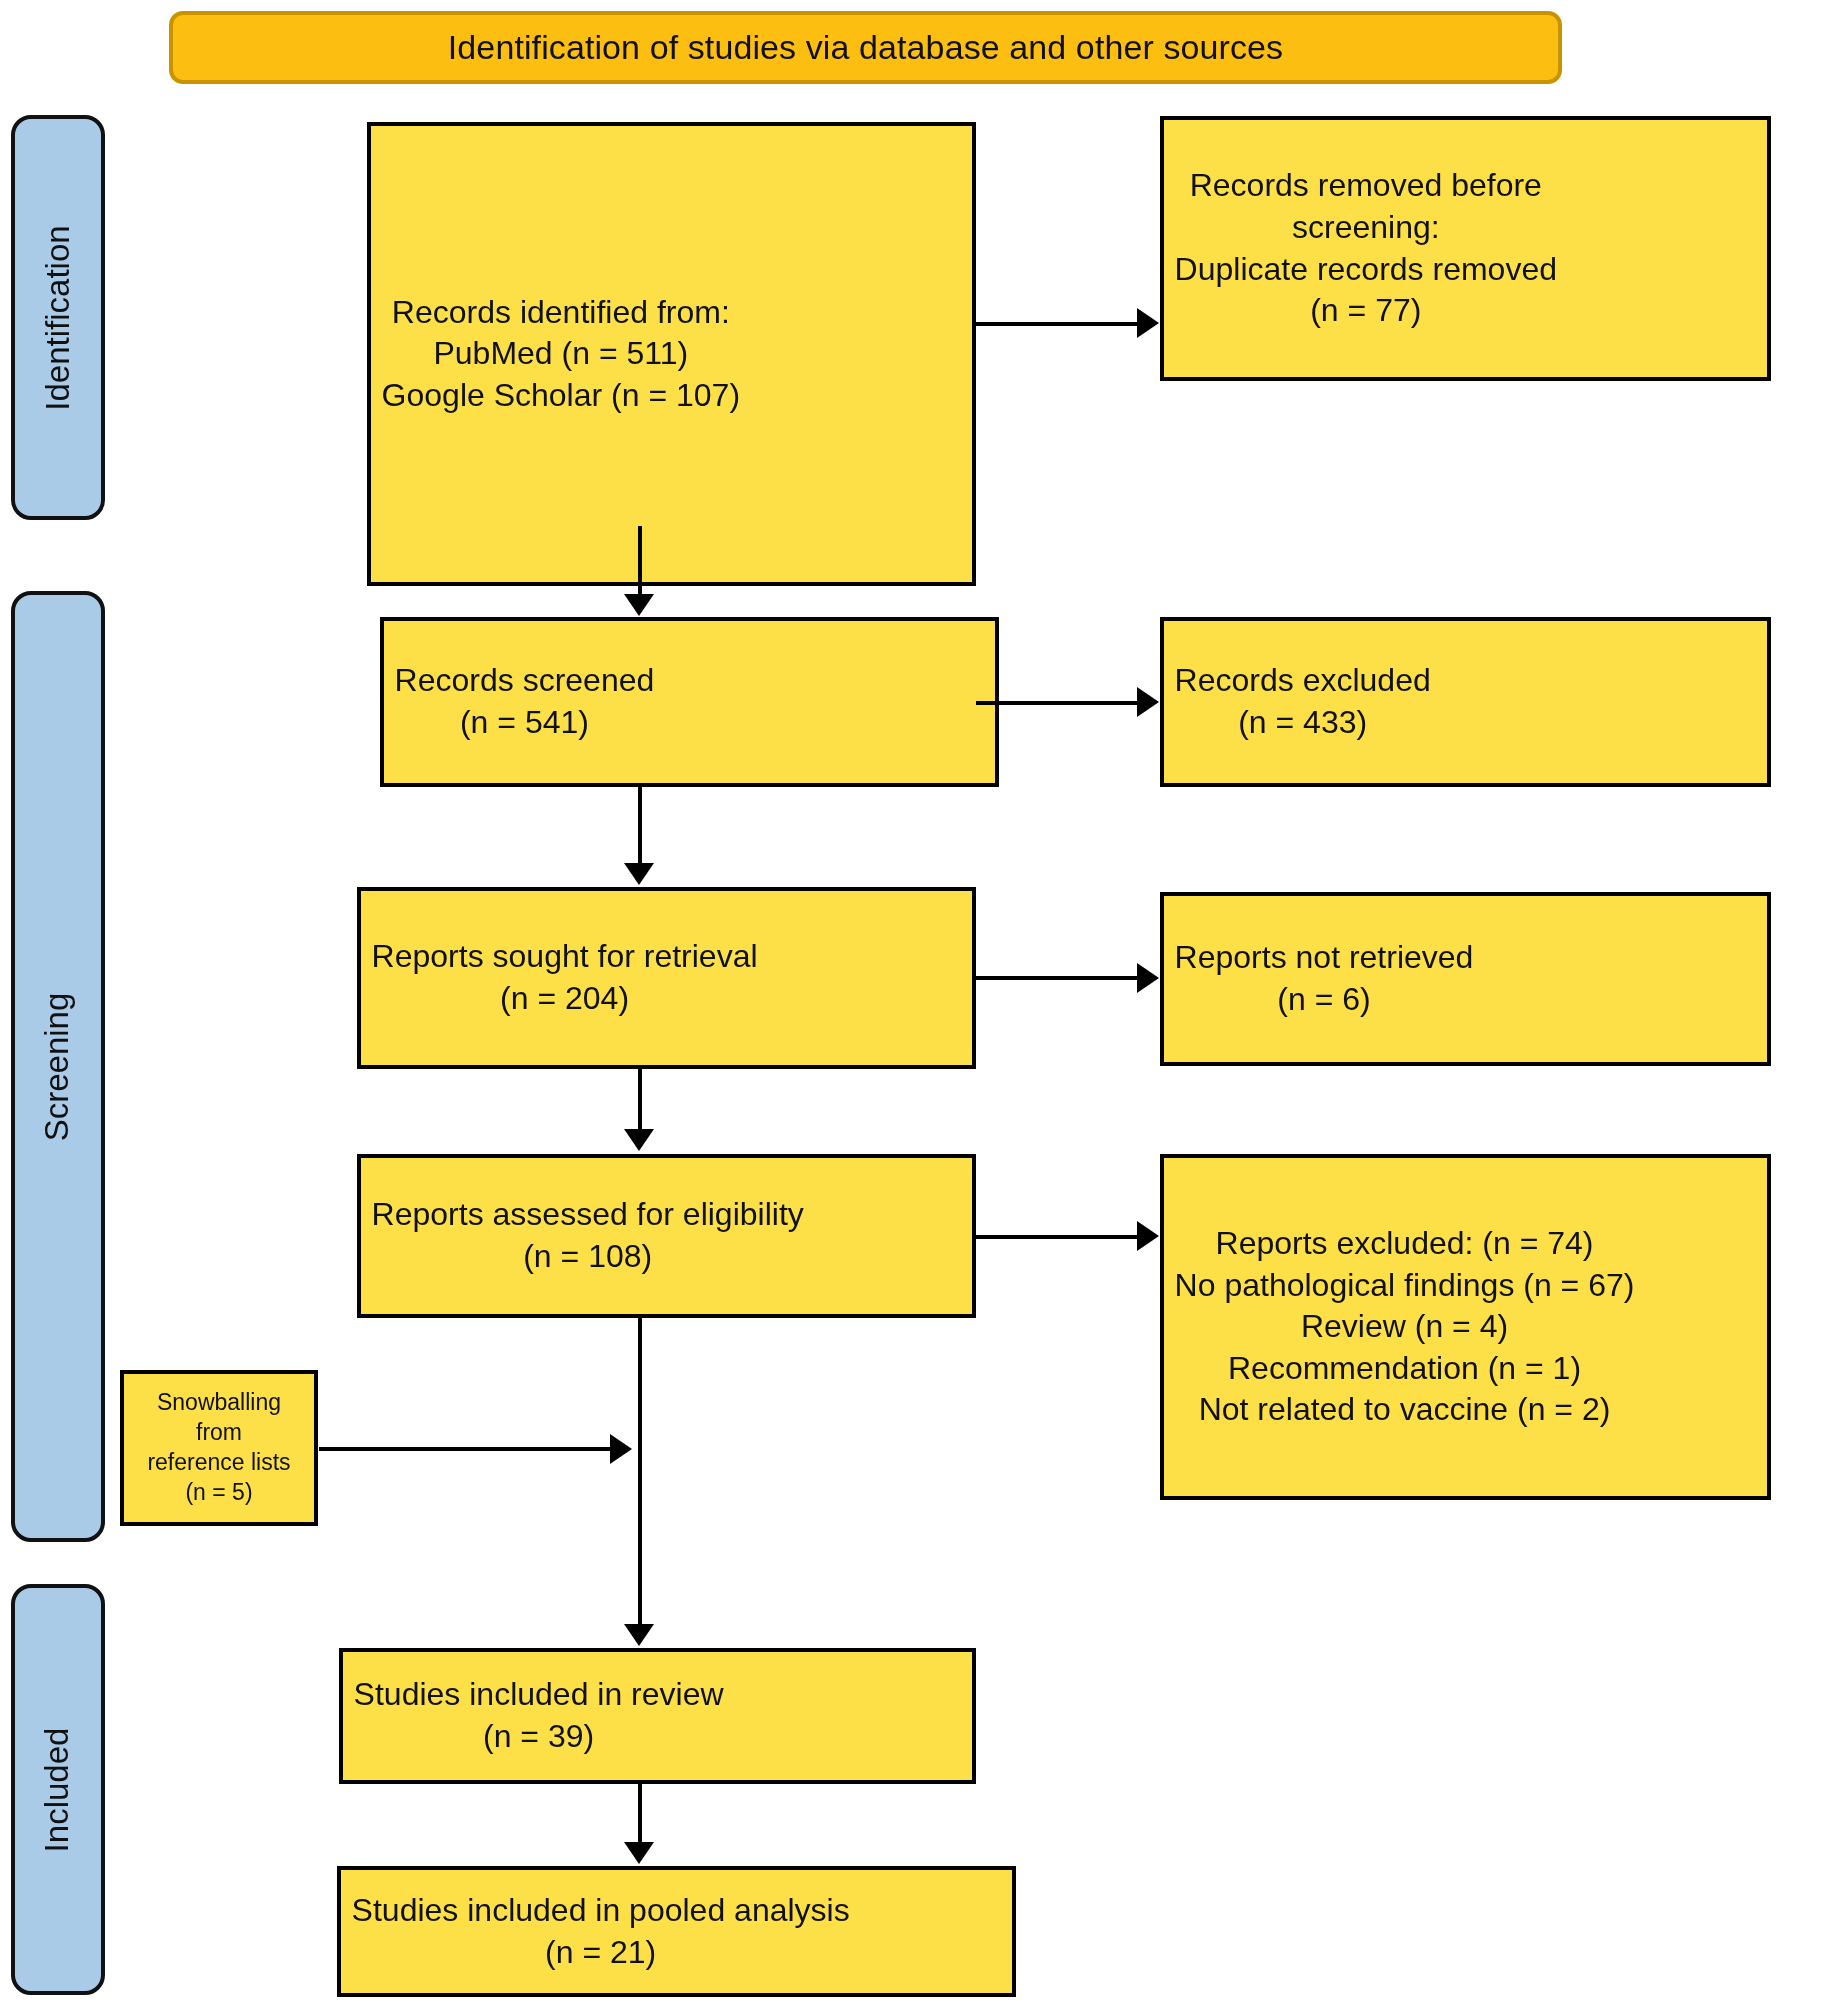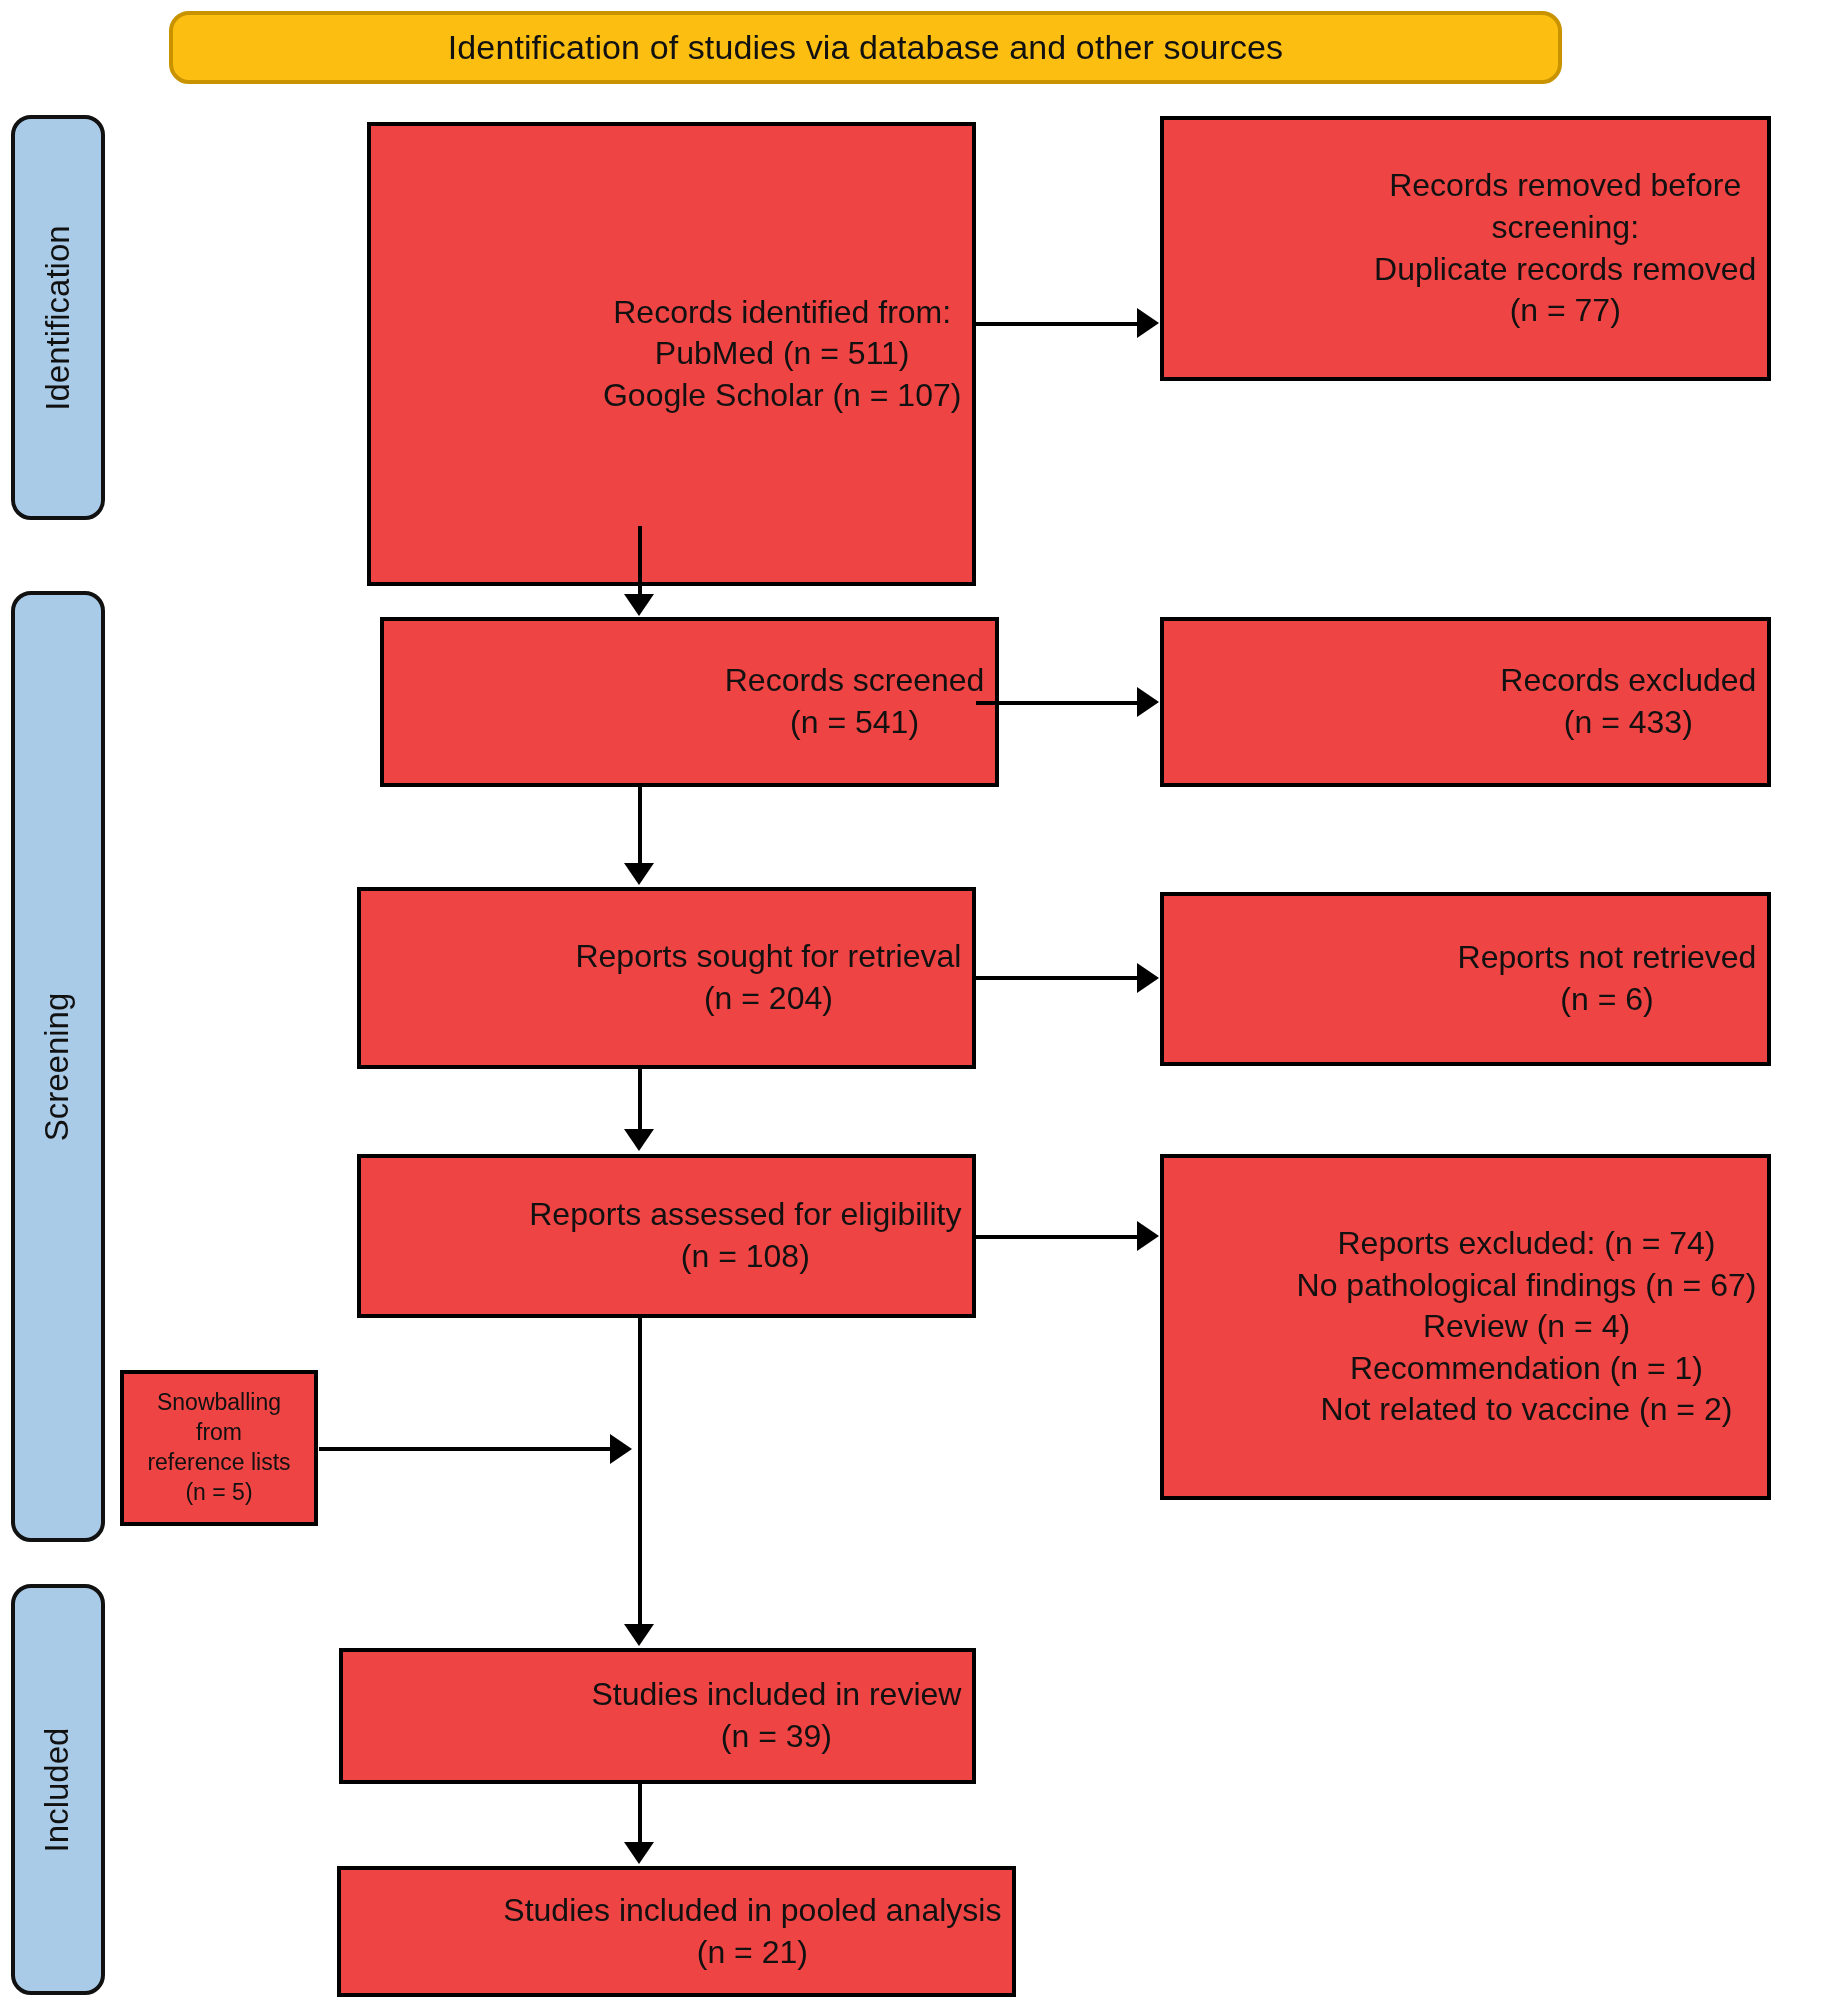--- a/index.html
+++ b/index.html
@@ -22,21 +22,21 @@
 
   
   .banner {
     position: absolute;
     left: 169px;
     top: 10.6px;
     width: 1393px;
     height: 73px;
     background: #FCBF11;
     border: 4.1px solid #C99300;
-    border-radius: 20px;
+    border-radius: 14px;
     box-sizing: border-box;
     display: flex;
     align-items: center;
     justify-content: center;
   }
   .banner-text {
     font-size: 34px;
     color: #111111;
     letter-spacing: 0.1px;
     white-space: nowrap;
@@ -61,26 +61,26 @@
     font-size: 33px;
     color: #111111;
   }
   #rail-identification { top: 115px;  height: 405px; }
   #rail-screening     { top: 591px; height: 951px; }
   #rail-included      { top: 1584px; height: 411px; }
 
   
   .box {
     position: absolute;
-    background: #ef4444;
+    background: #fde047;
     border: 4.1px solid #000000;
     box-sizing: border-box;
     display: flex;
     align-items: center;
-    justify-content: flex-end;
+    justify-content: flex-start;
     text-align: center;
     padding: 5.9px 10.6px;
   }
   .box-text {
     font-size: 32px;
     line-height: 1.30;
     color: #111111;
     white-space: pre-line;
   }
 

